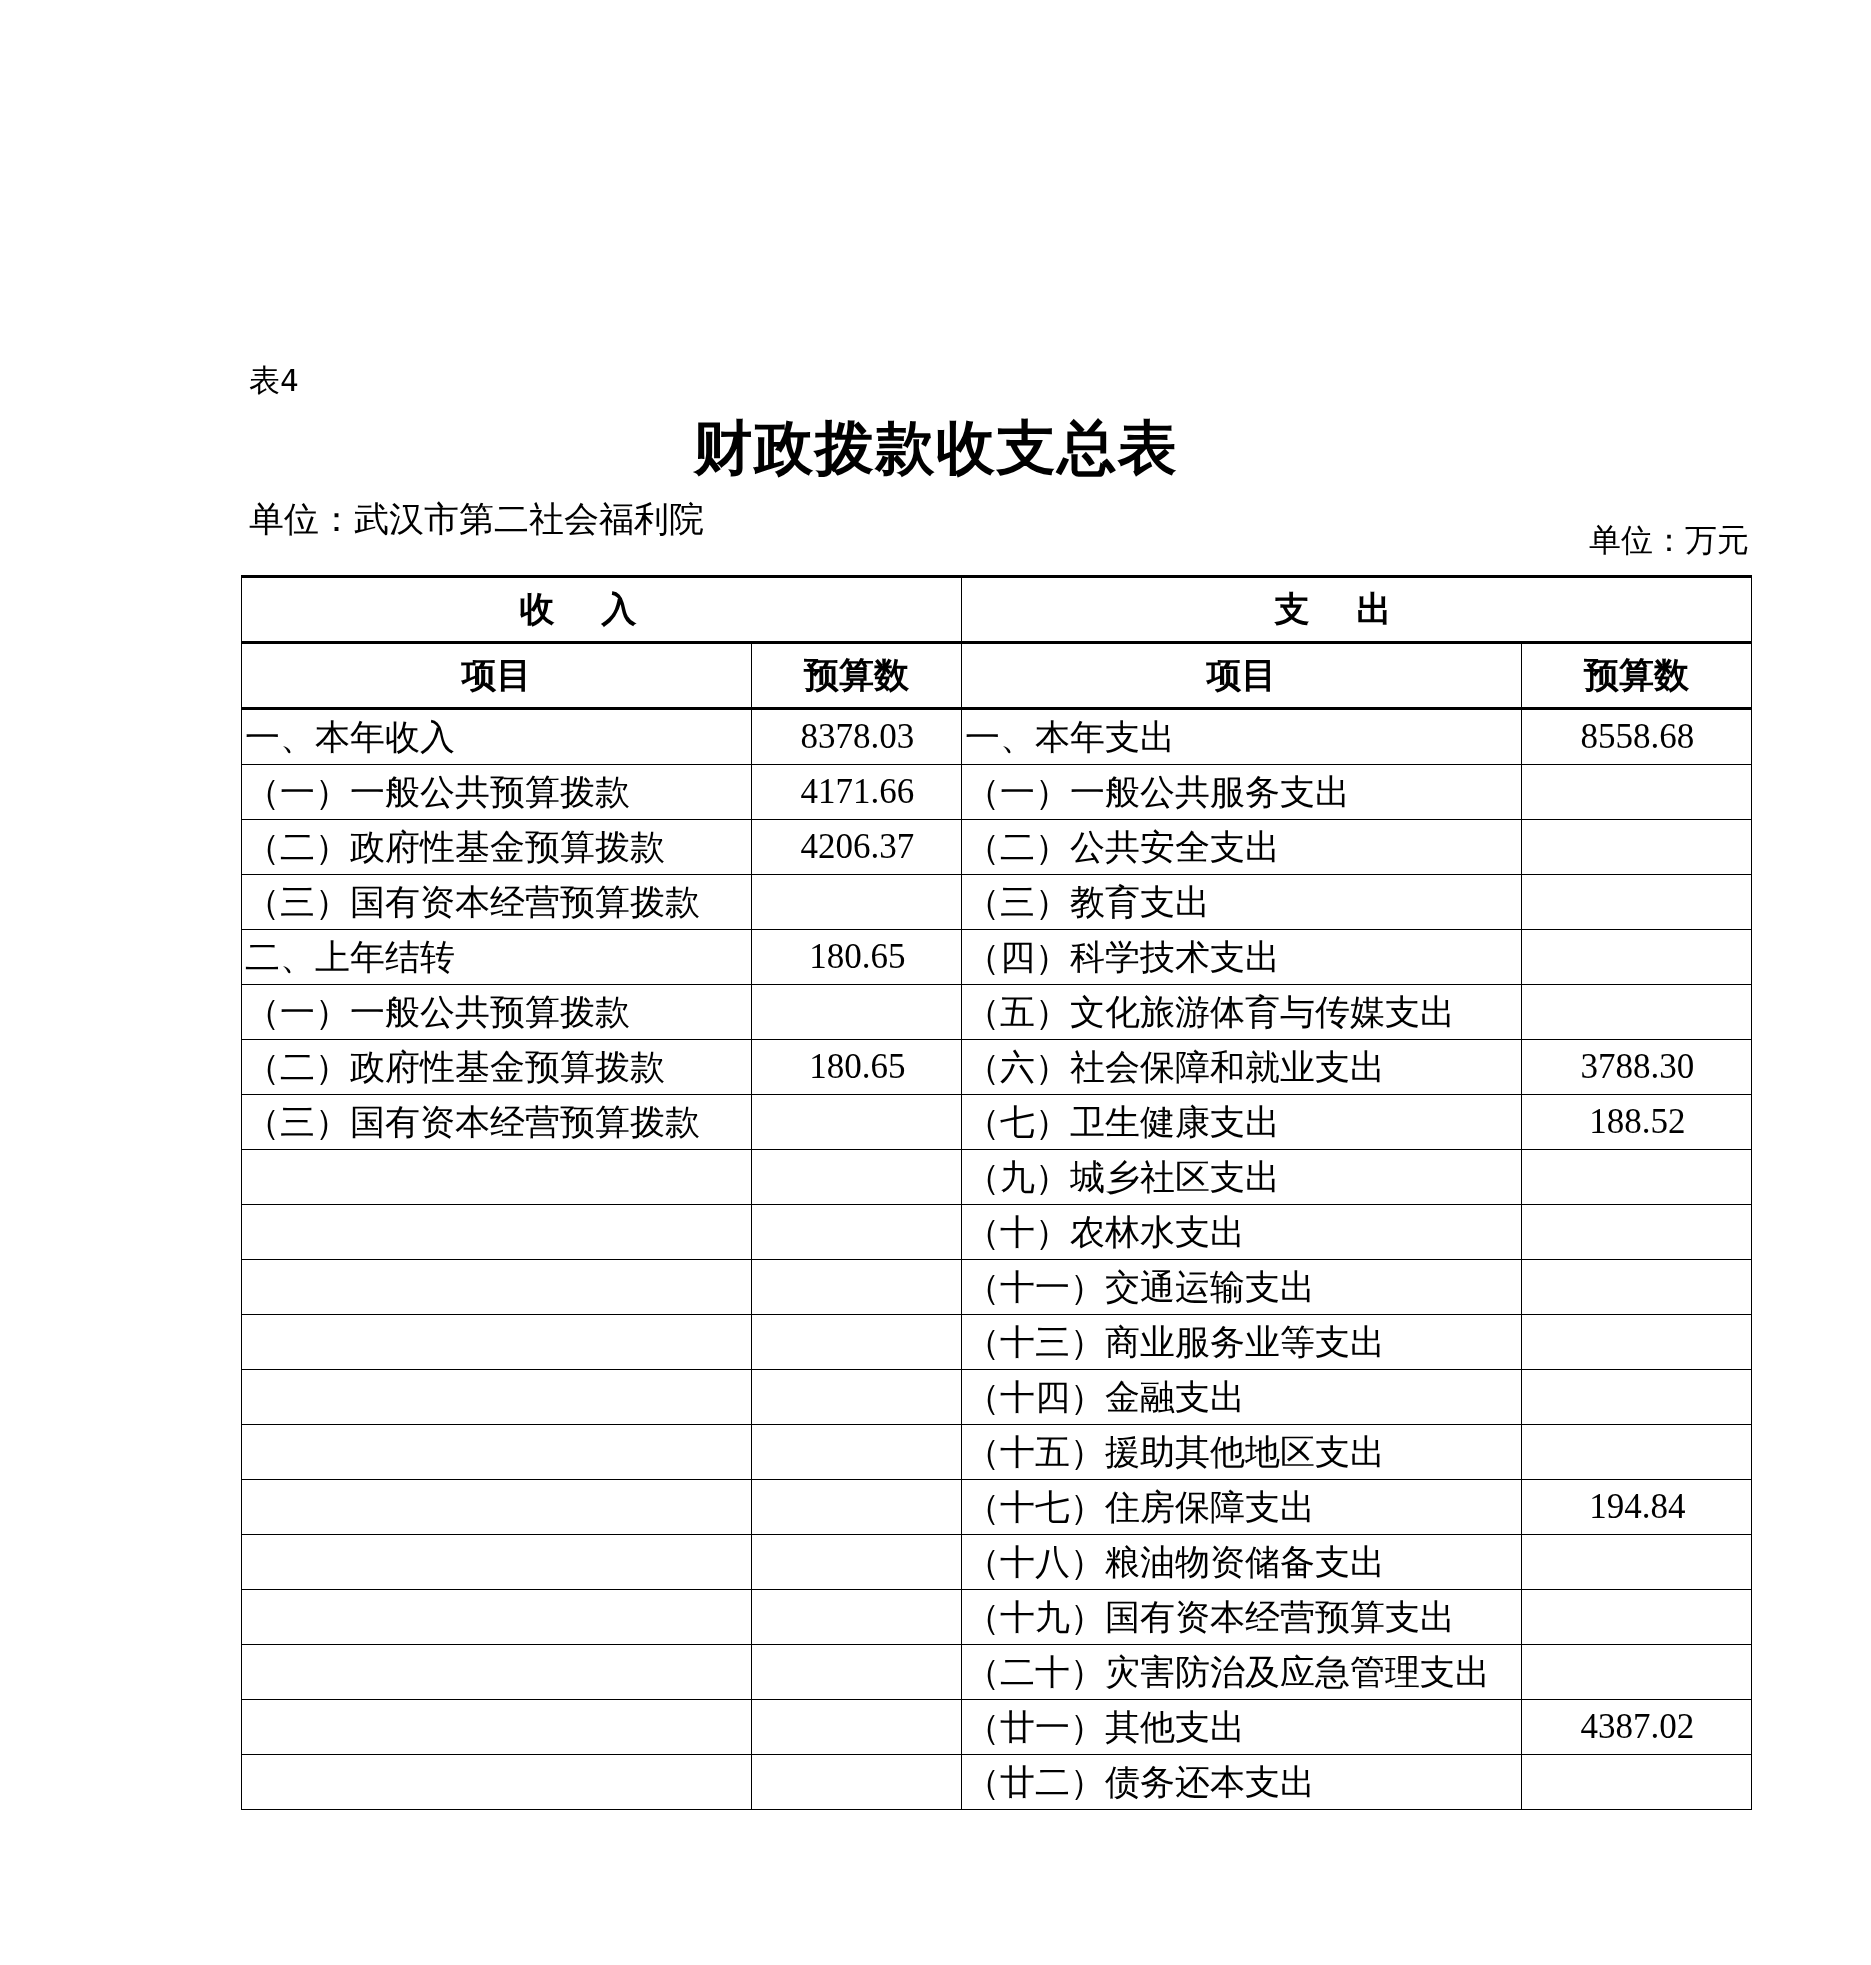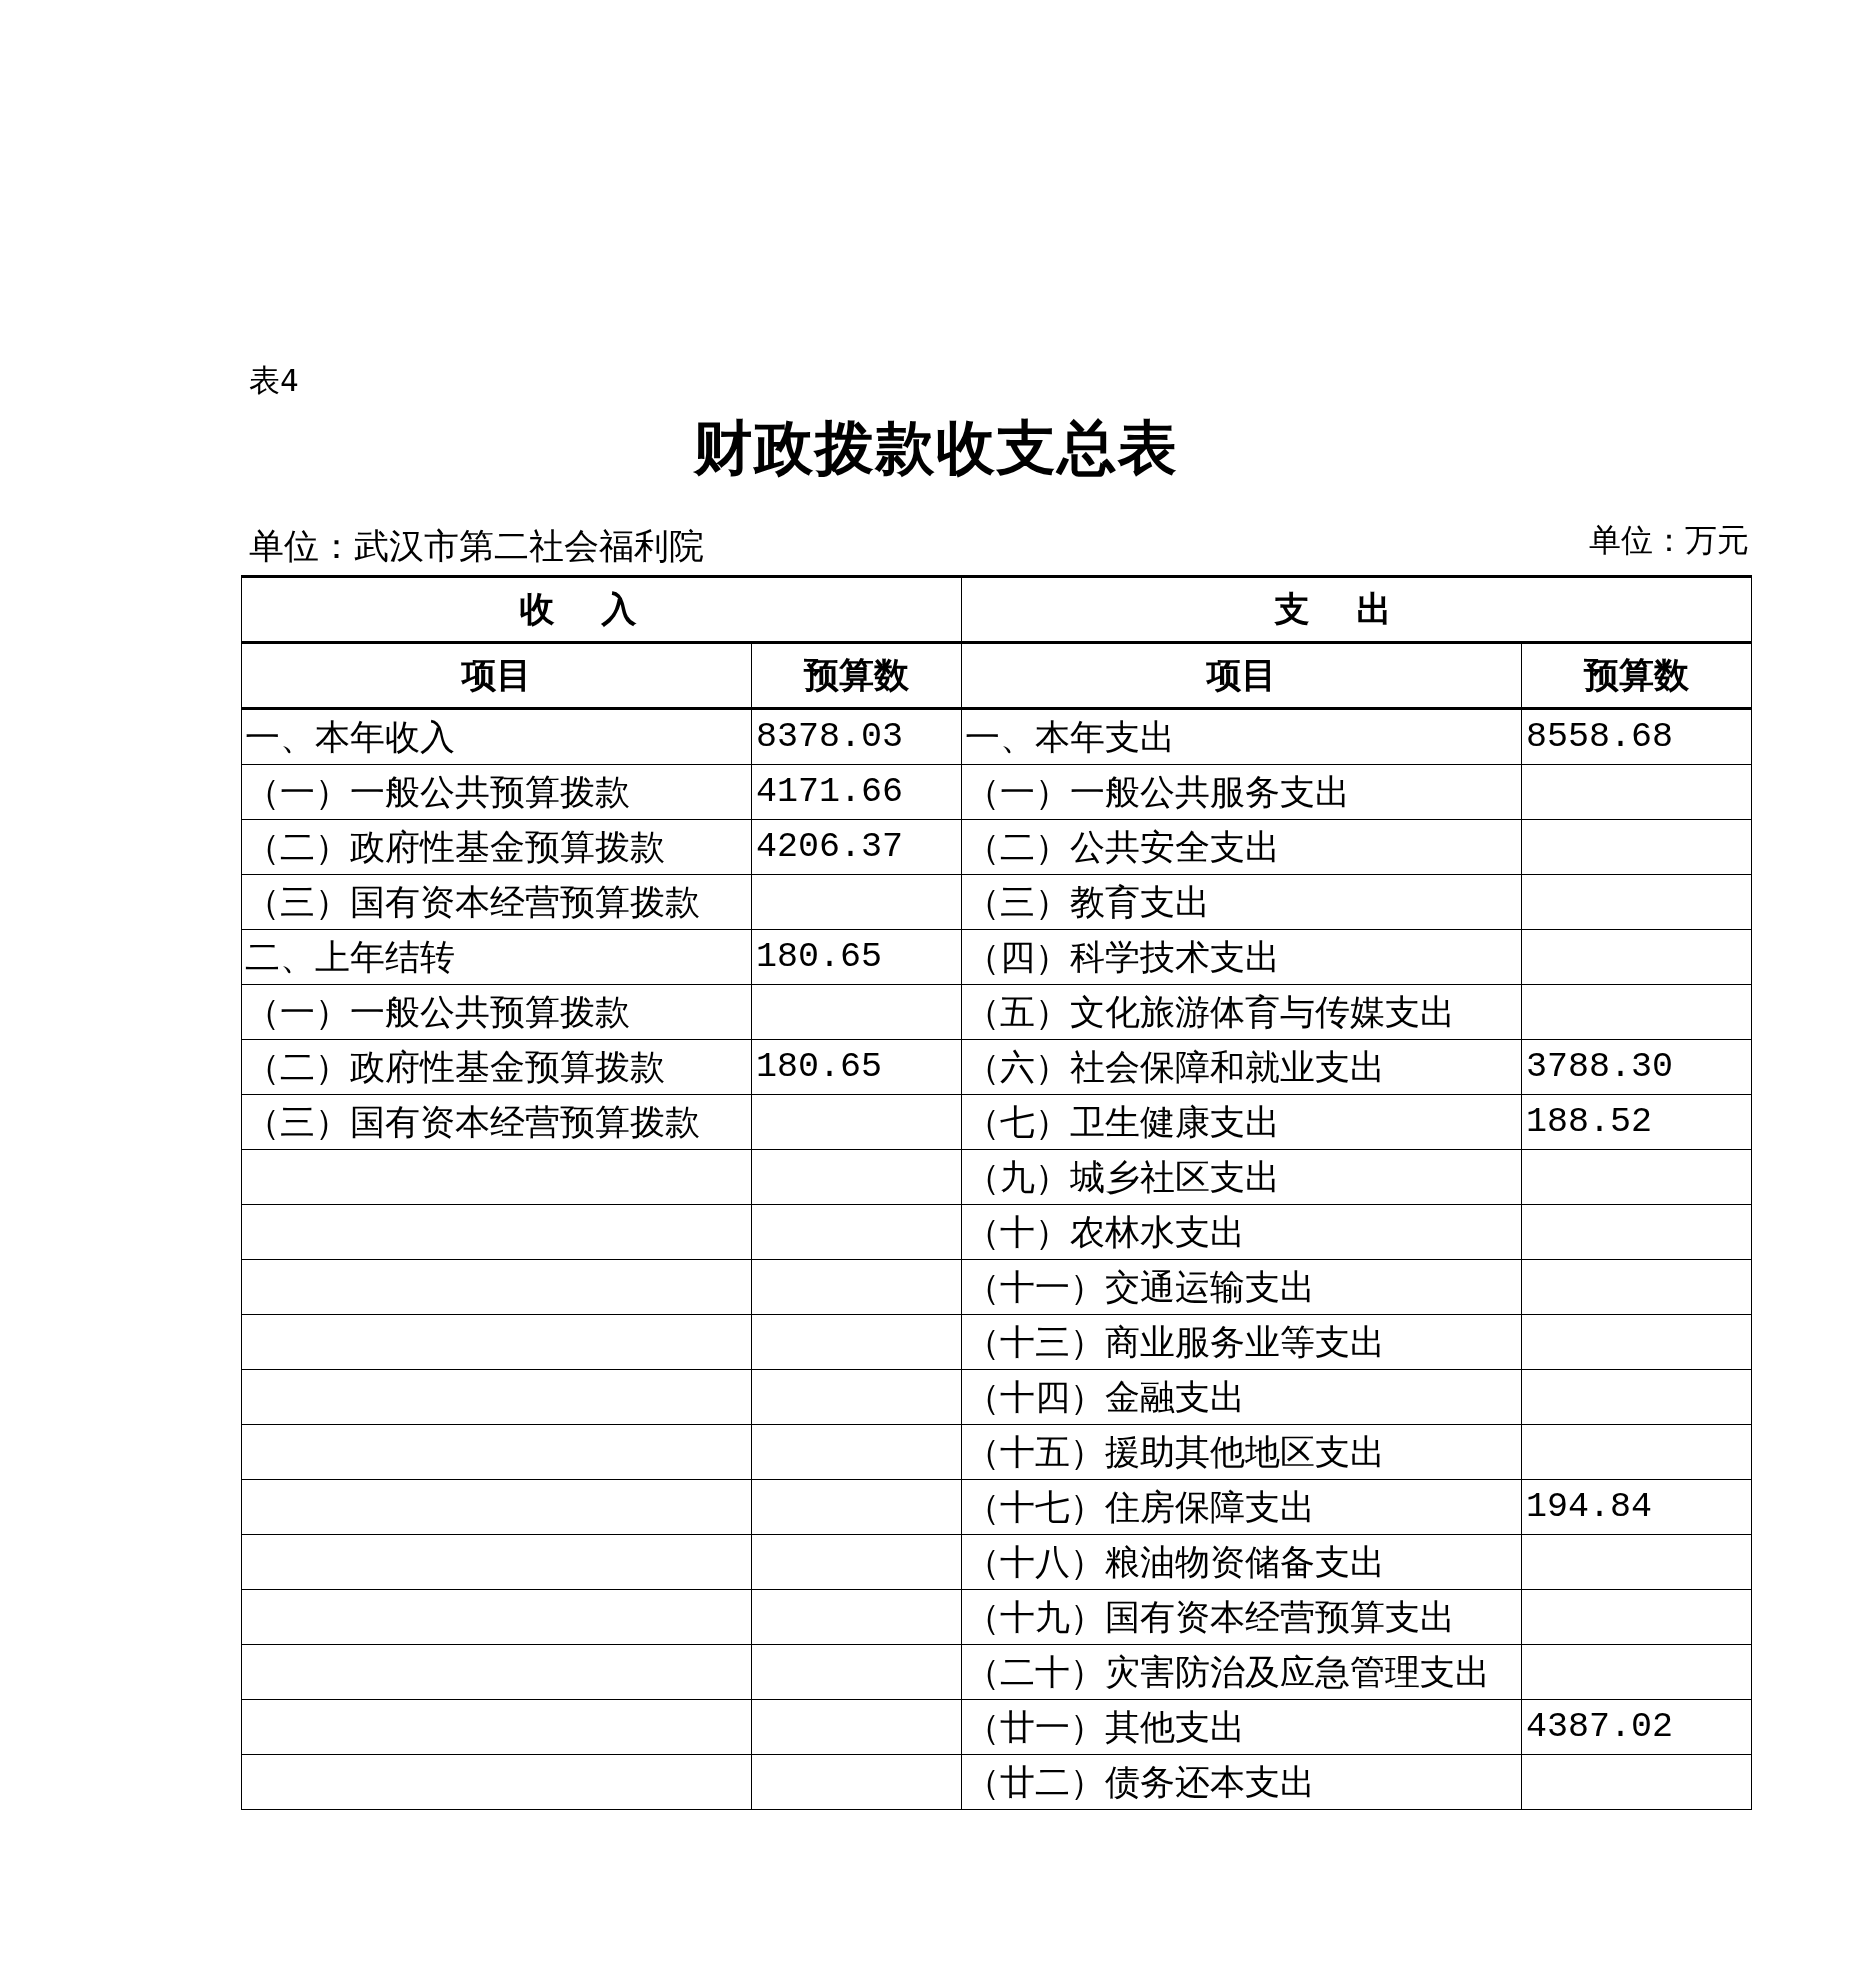--- a/index.html
+++ b/index.html
@@ -1,31 +1,31 @@
 <!DOCTYPE html>
 <html style="font-size:6.3px"><head>
 <meta charset="utf-8">
 <style>
   html, body { margin: 0; padding: 0; background: #ffffff; }
   body { width: 1872px; height: 2647px; position: relative; overflow: hidden;
          font-family: "DejaVu Sans", "Liberation Sans", sans-serif; color: #000; }
   .table-label { position: absolute; left: 249px; top: 336px; font-size: 31px; font-family: "DejaVu Sans Mono", monospace; margin-top: 24px; }
   .doc-title { position: absolute; left: 0; width: 1872px; top: 409px; text-align: center;
                font-size: 59px; font-weight: bold; font-family: "DejaVu Serif", serif; letter-spacing: 1.6px; }
-  .unit-left { position: absolute; left: 249px; top: 523px; font-size: 35px; }
+  .unit-left { position: absolute; left: 249px; top: 496px; font-size: 35px; }
   .unit-right { position: absolute; right: 123px; top: 519px; font-size: 32px; }
   table.fin { position: absolute; left: 241px; top: 575px; width: 1510px;
               border-collapse: collapse; table-layout: fixed; }
   table.fin td { border: 1.6px solid #000; height: 54px; padding: 0 3.9px; font-size: 35px;
                  white-space: nowrap; overflow: visible; vertical-align: middle; }
   table.fin tr.thick-top td { border-top-width: 3.9px; }
   table.fin tr.thick-bottom td { border-bottom-width: 3.9px; }
   td.sect { text-align: center; font-weight: bold; font-size: 36px; letter-spacing: 47px; height: 63px !important; }
   td.colh { text-align: center; font-weight: bold; font-size: 36px; height: 63px !important; }
-  td.num { text-align: left; font-family: Liberation Mono, monospace; font-size: 33px; padding-right: 2.4px !important; }
+  td.num { text-align: center; font-family: Liberation Serif, serif; font-size: 33px; padding-right: 2.4px !important; }
   td.item { text-align: left; padding-left: 3.1px !important; margin-left: 16px; }
 </style>
 </head>
 <body>
 
 <div class="table-label">表4</div>
 <div class="doc-title">财政拨款收支总表</div>
 <div class="unit-left">单位：武汉市第二社会福利院</div>
 <div class="unit-right">单位：万元</div>
 

